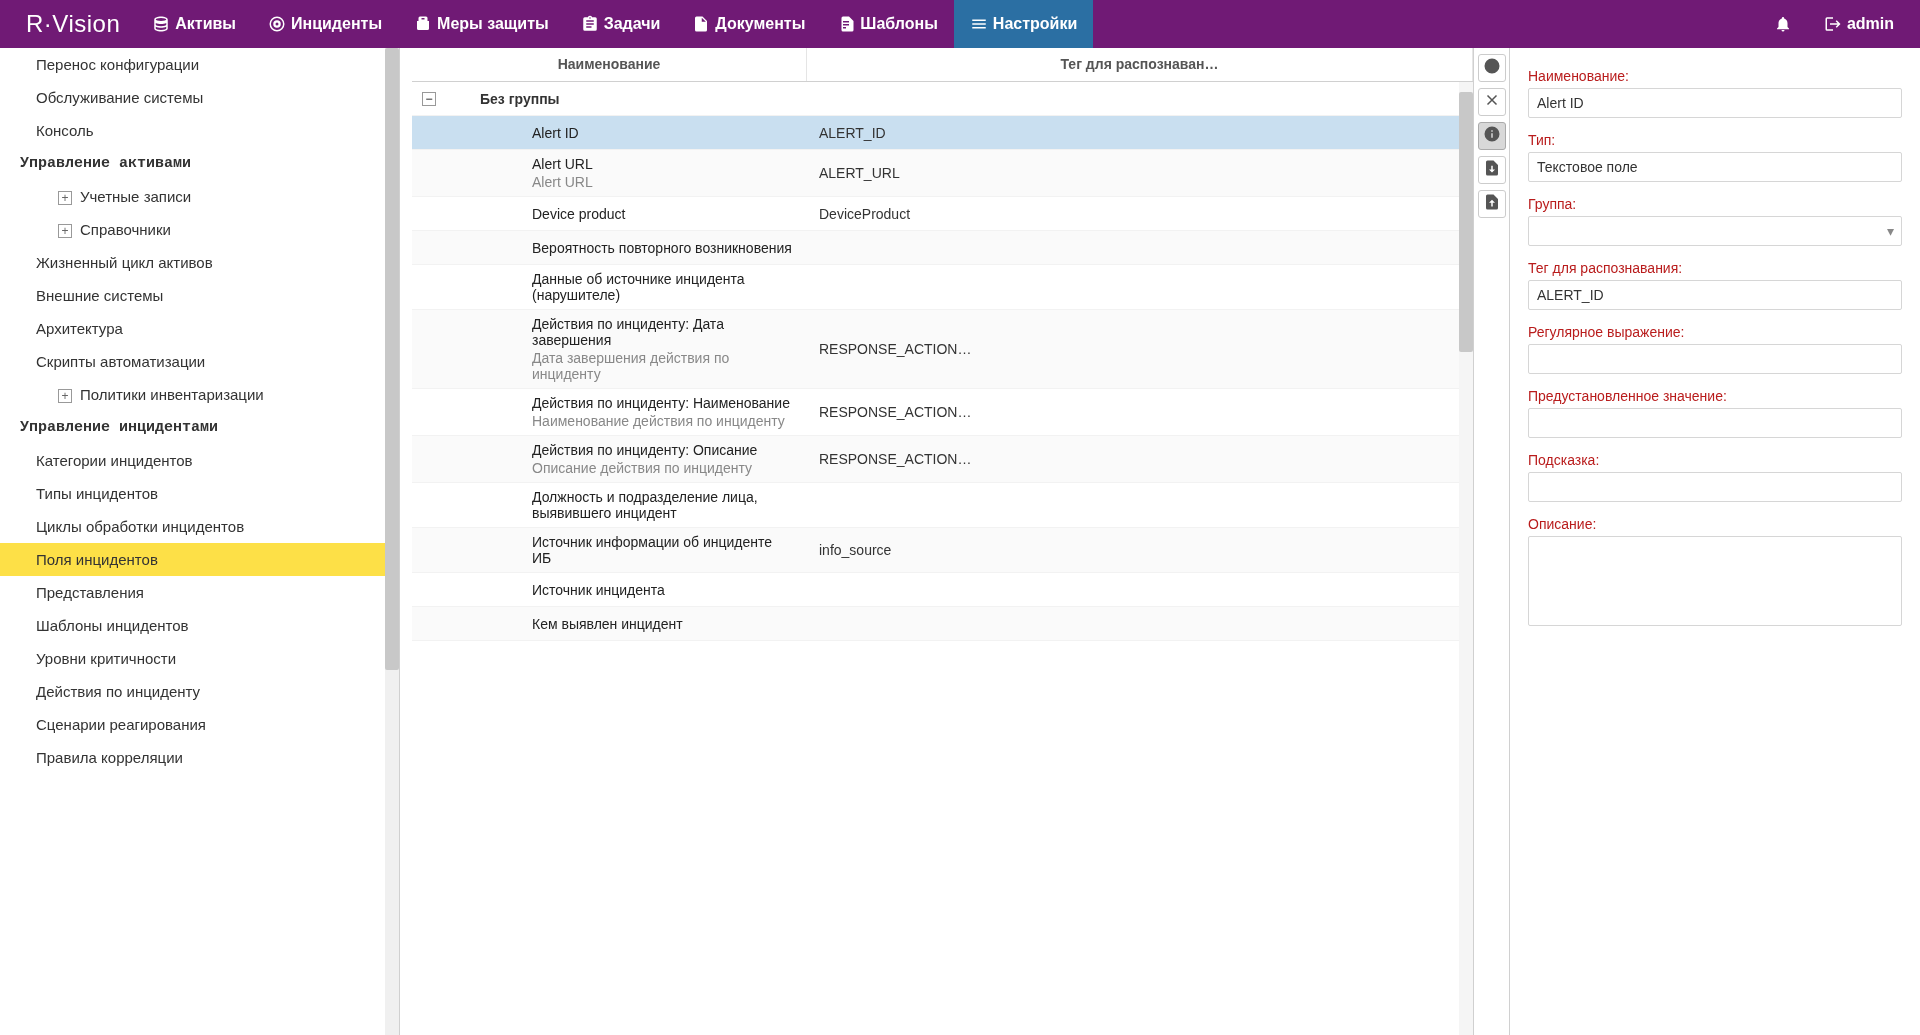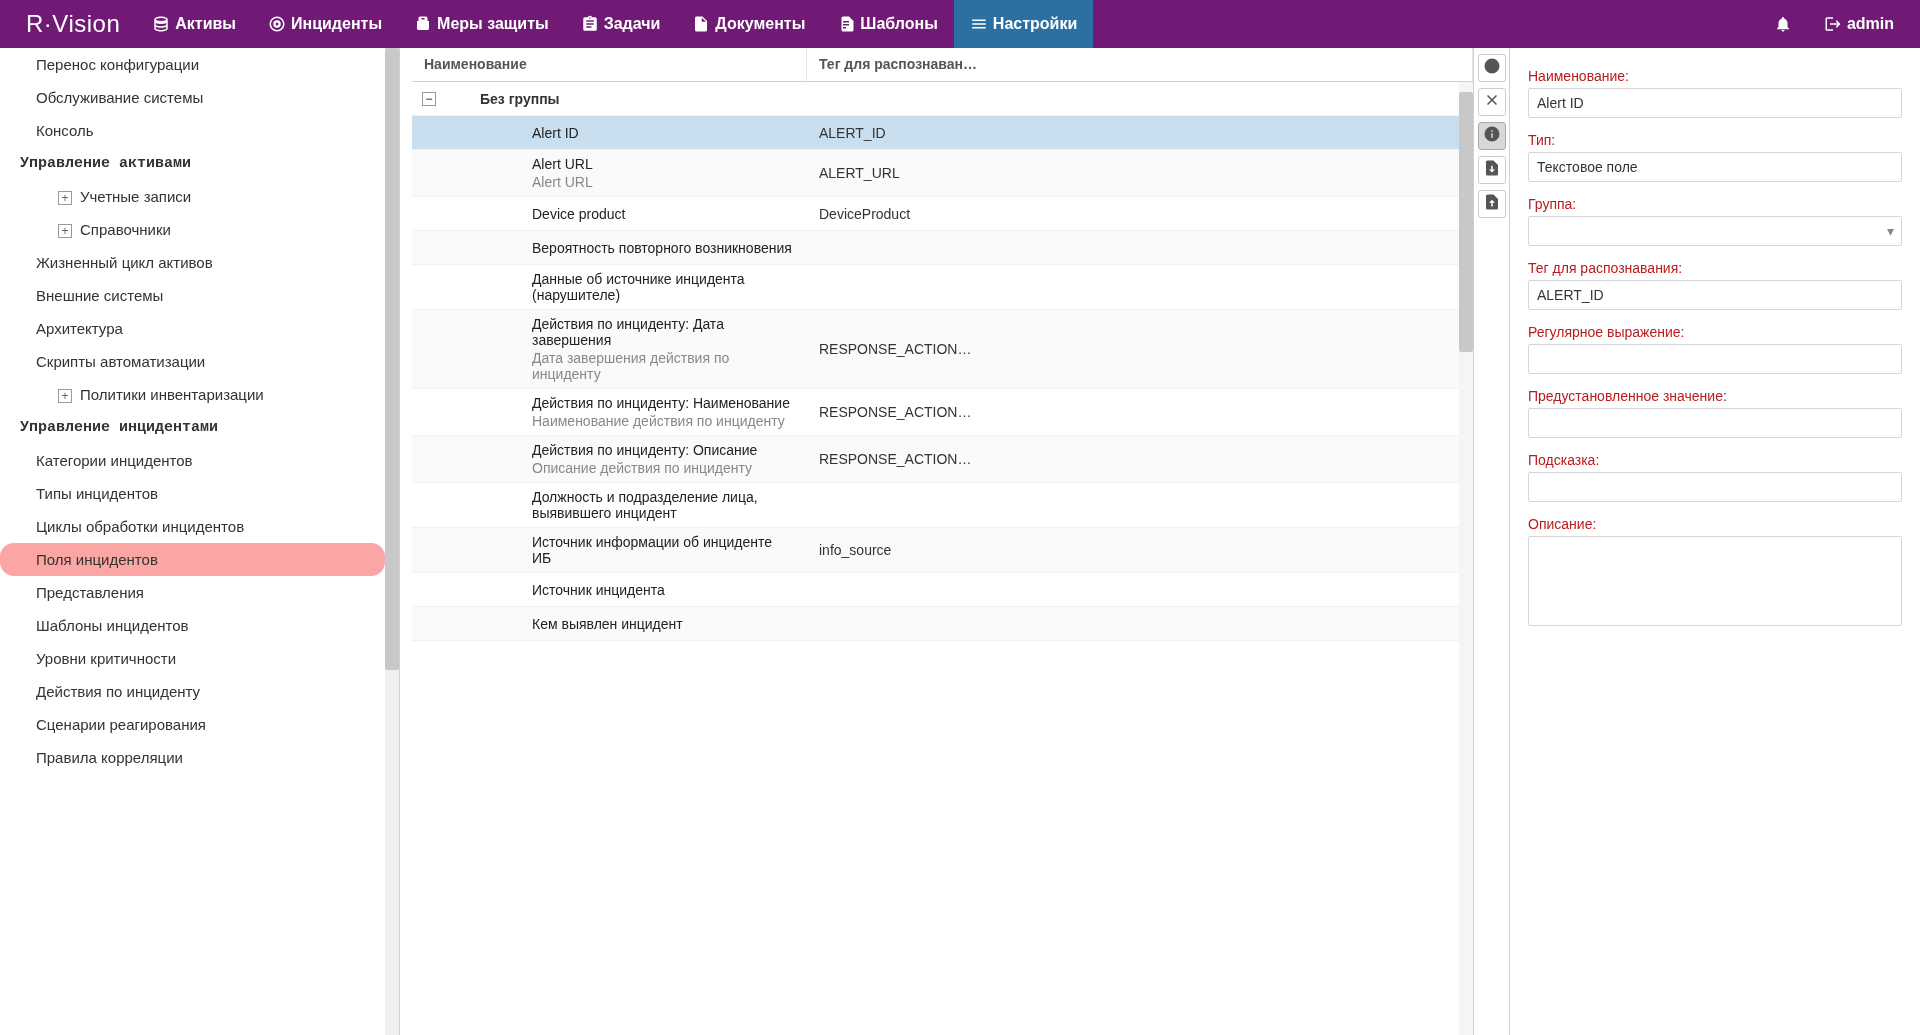--- a/index.html
+++ b/index.html
@@ -11,28 +11,28 @@
 .nav-item.active { background: #2b6fa3; }
 .nav-spacer { flex: 1; }
 .icon { display: inline-flex; width: 18px; height: 18px; align-items: center; justify-content: center; }
 .main { display: flex; height: calc(100vh - 48px); gap: 12px; }
 .sidebar { width: 400px; border-right: 1px solid #d0d0d0; overflow-y: auto; position: relative; }
 .sidebar-inner { padding-right: 14px; }
 .sidebar-item { padding: 8px 8px 8px 36px; cursor: pointer; font-size: 15px; color: #333; }
 .sidebar-item.l1 { padding-left: 20px; font-weight: 600; font-family: Liberation Mono, monospace; }
 .sidebar-item.l2 { padding-left: 36px; }
 .sidebar-item.l3 { padding-left: 58px; }
-.sidebar-item.active { background: #fca5a5; border-radius: 14px; }
+.sidebar-item.active { background: #fde047; }
 .expander { display: inline-block; width: 14px; height: 14px; border: 1px solid #999; text-align: center; line-height: 12px; font-size: 12px; margin-right: 8px; color: #666; background: #fff; }
 .sidebar-scroll-track { position: absolute; right: 0; top: 0; width: 14px; height: 100%; background: #f0f0f0; }
 .sidebar-scroll-thumb { position: absolute; right: 0; top: 0; width: 14px; height: 63%; background: #c8c8c8; border-radius: 2px; }
 
 .center { flex: 1; min-width: 0; display: flex; }
 .grid-wrap { flex: 1; min-width: 0; display: flex; flex-direction: column; border-right: 1px solid #d0d0d0; position: relative; }
-.grid-header { display: flex; border-bottom: 1px solid #d0d0d0; background: #fff; height: 34px; }
+.grid-header { display: flex; border-bottom: 1px solid #d0d0d0; background: #fff; height: 34px; text-align: center; }
 .grid-header-cell { padding: 8px 12px; font-weight: 600; color: #555; border-right: 1px solid #e5e5e5; }
 .col-name { width: 395px; }
 .col-tag { flex: 1; }
 .grid-body { flex: 1; overflow-y: auto; position: relative; }
 .grid-row { display: flex; border-bottom: 1px solid #f2f2f2; align-items: center; min-height: 34px; }
 .grid-row.selected { background: #c9dff0; }
 .grid-row:nth-child(odd):not(.selected):not(.group-row) { background: #fafafa; }
 .grid-row .col-name { width: 395px; padding: 6px 12px 6px 120px; }
 .grid-row .col-tag { flex: 1; padding: 6px 12px; }
 .group-row { background: #fff !important; }

